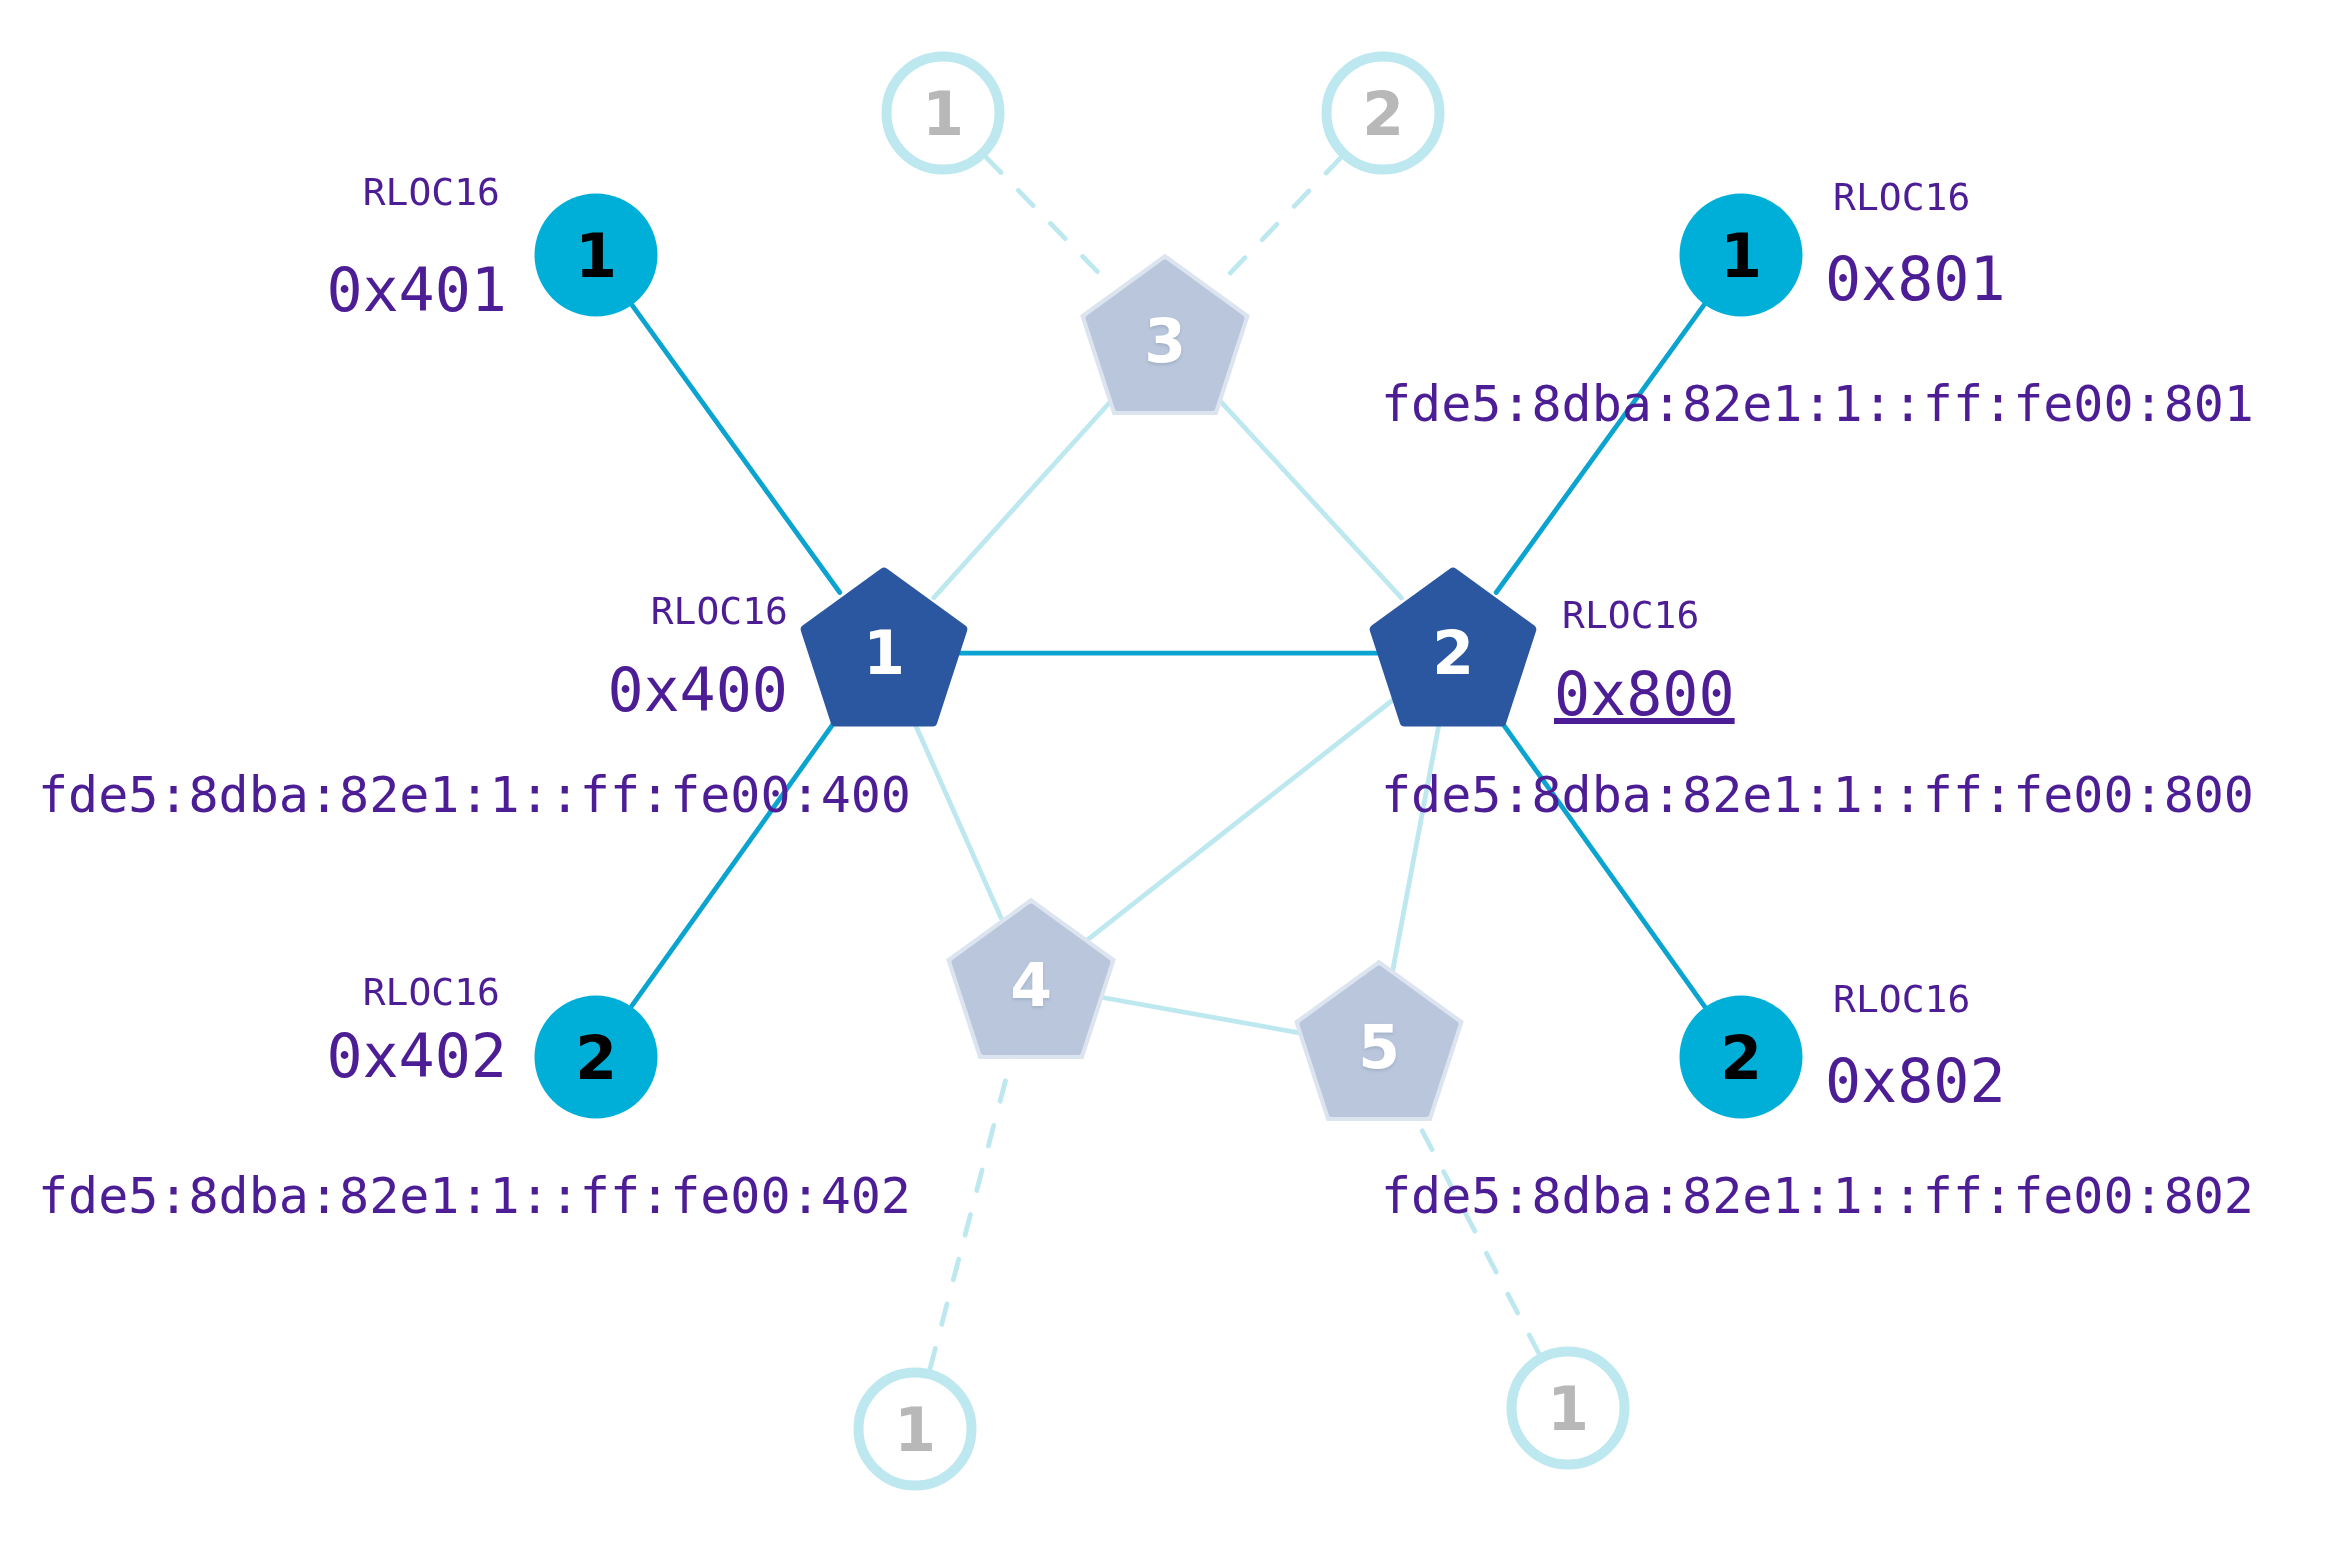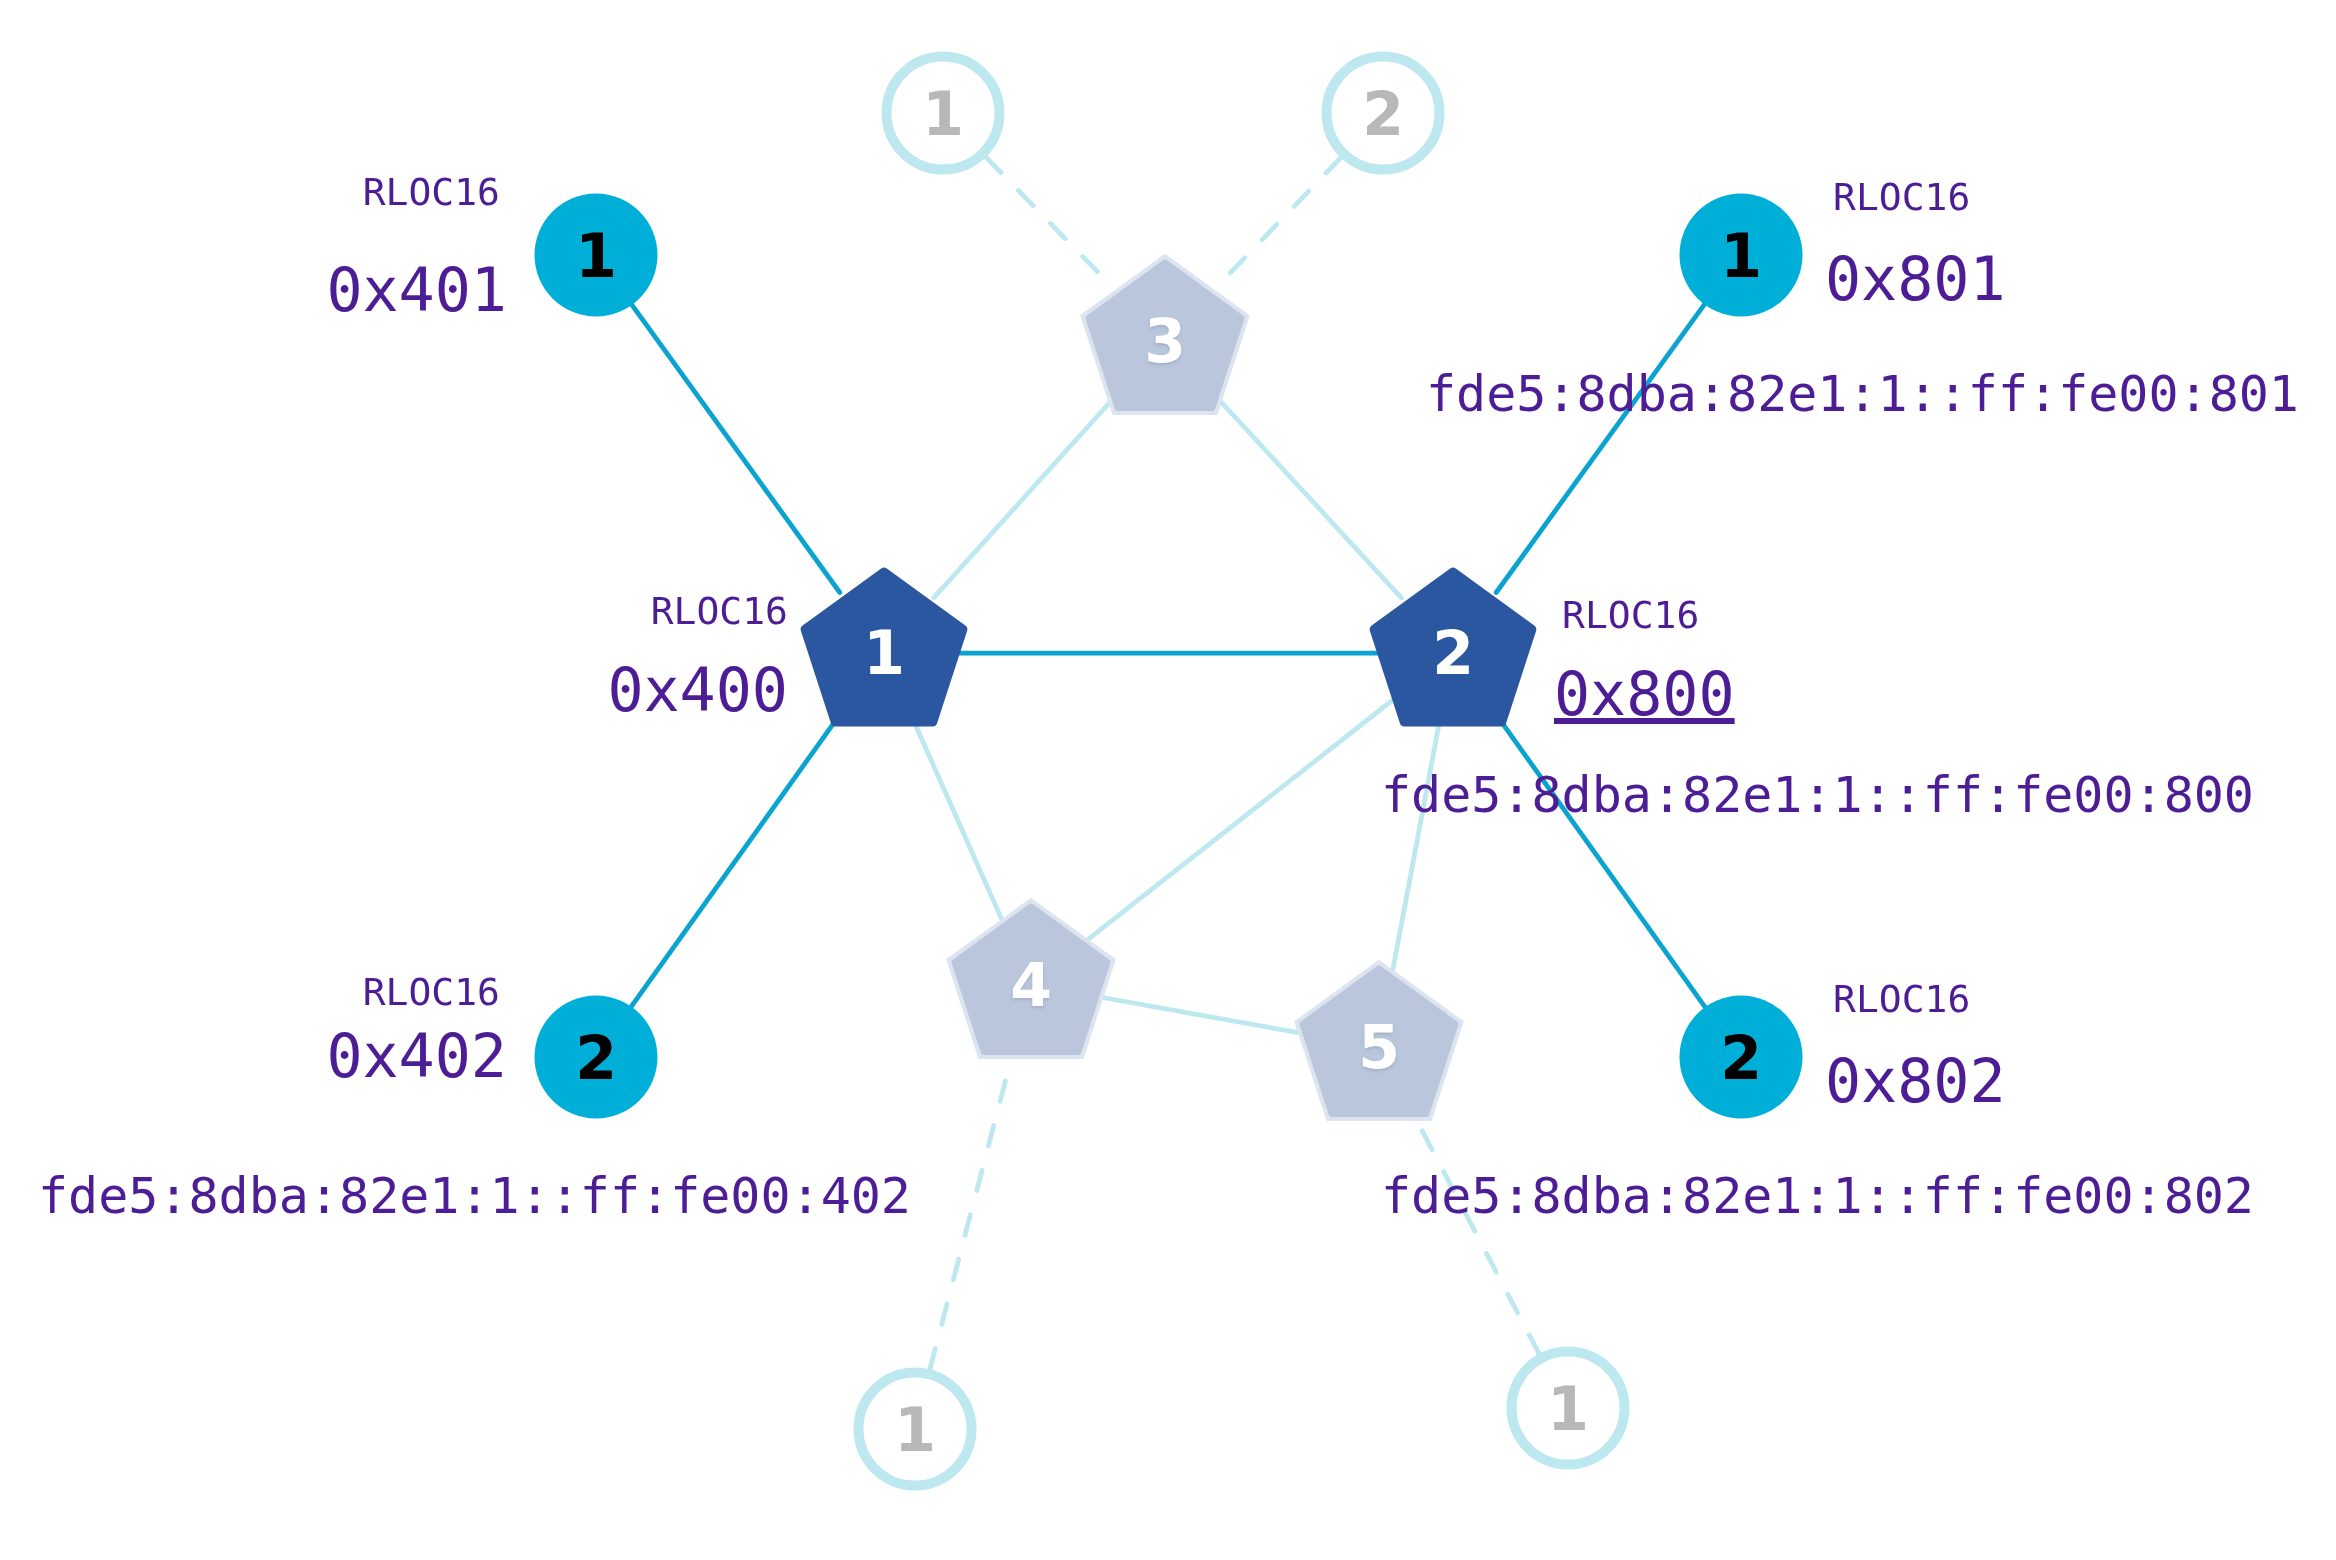--- a/index.html
+++ b/index.html
@@ -166,24 +166,25 @@
           <polygon points="98,7 186.44825601544926,71.26141952312989 152.6640284632,175.2385804768701 43.33597153680001,175.2385804768701 9.551743984550725,71.26141952312986" fill="#DCE4EF"></polygon>
           <polygon points="98,16 177.8887473687929,74.04257247250442 147.37396119256775,167.95742752749558 48.626038807432266,167.95742752749558 18.11125263120711,74.04257247250439" fill="#B9C6DC" stroke-linejoin="round" stroke-width="6" stroke="#B9C6DC"></polygon>
         </svg><div class="glyph">5</div></div>
     </div>
 
   <div class="lbl rloc-cap al-r" style="left:500px; top:192px;">RLOC16</div>
   <div class="lbl rloc-val al-r" style="left:507px; top:290px;">0x401</div>
 
   <div class="lbl rloc-cap al-l" style="left:1833px; top:197px;">RLOC16</div>
   <div class="lbl rloc-val al-l" style="left:1825px; top:279px;">0x801</div>
-  <div class="lbl ipv6 al-l" style="left:1381px; top:394px;margin-left:45px;">fde5:8dba:82e1:1::ff:fe00:801</div>
+  <div class="lbl ipv6 al-l" style="left:1381px; top:404px;">fde5:8dba:82e1:1::ff:fe00:801</div>
 
   <div class="lbl rloc-cap al-r" style="left:788px; top:611px;">RLOC16</div>
   <div class="lbl rloc-val al-r" style="left:788px; top:690px;">0x400</div>
+  <div class="lbl ipv6 al-l" style="left:38px; top:795px;">fde5:8dba:82e1:1::ff:fe00:400</div>
 
   <div class="lbl rloc-cap al-l" style="left:1562px; top:615px;">RLOC16</div>
   <div class="lbl rloc-val al-l" style="left:1554px; top:694px;text-decoration:underline;">0x800</div>
   <div class="lbl ipv6 al-l" style="left:1381px; top:795px;">fde5:8dba:82e1:1::ff:fe00:800</div>
 
   <div class="lbl rloc-cap al-r" style="left:500px; top:992px;">RLOC16</div>
   <div class="lbl rloc-val al-r" style="left:507px; top:1056px;">0x402</div>
   <div class="lbl ipv6 al-l" style="left:38px; top:1196px;">fde5:8dba:82e1:1::ff:fe00:402</div>
 
   <div class="lbl rloc-cap al-l" style="left:1833px; top:999px;">RLOC16</div>

